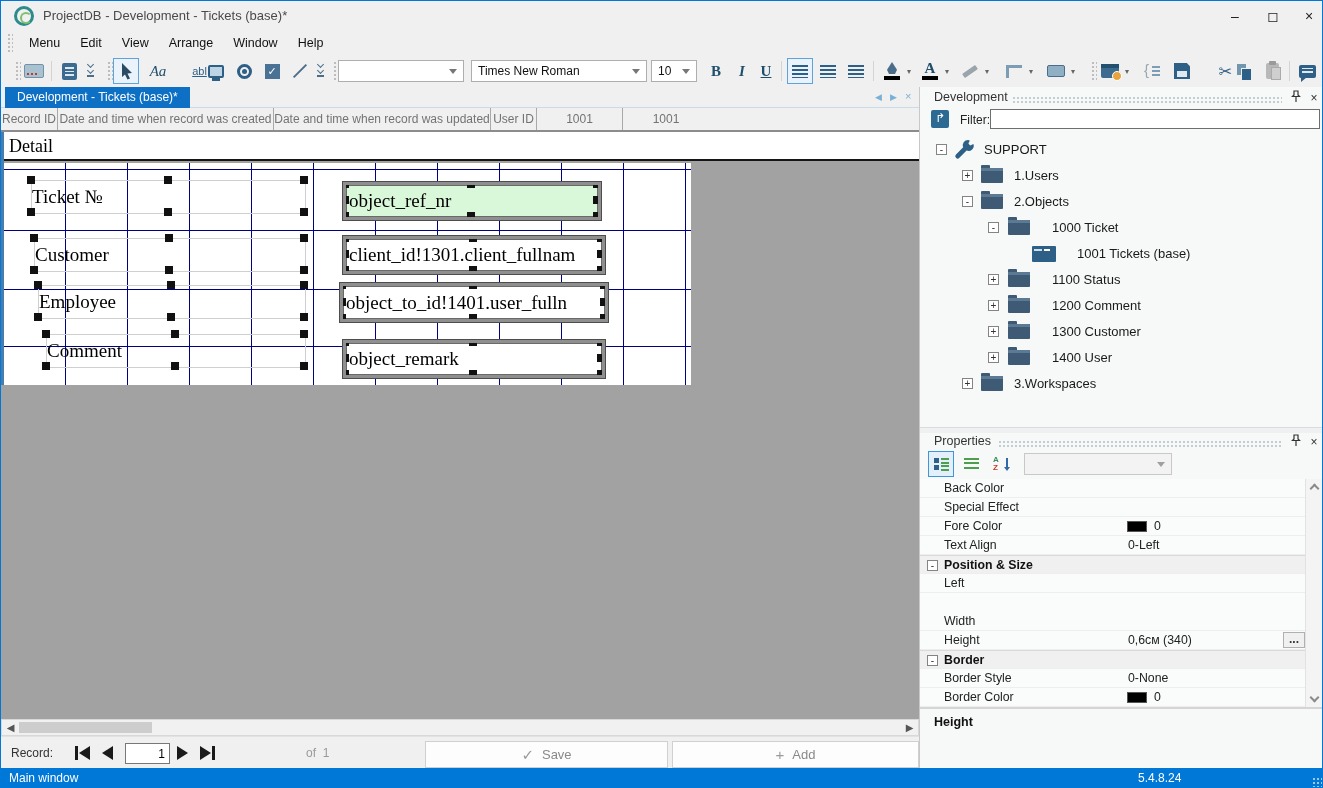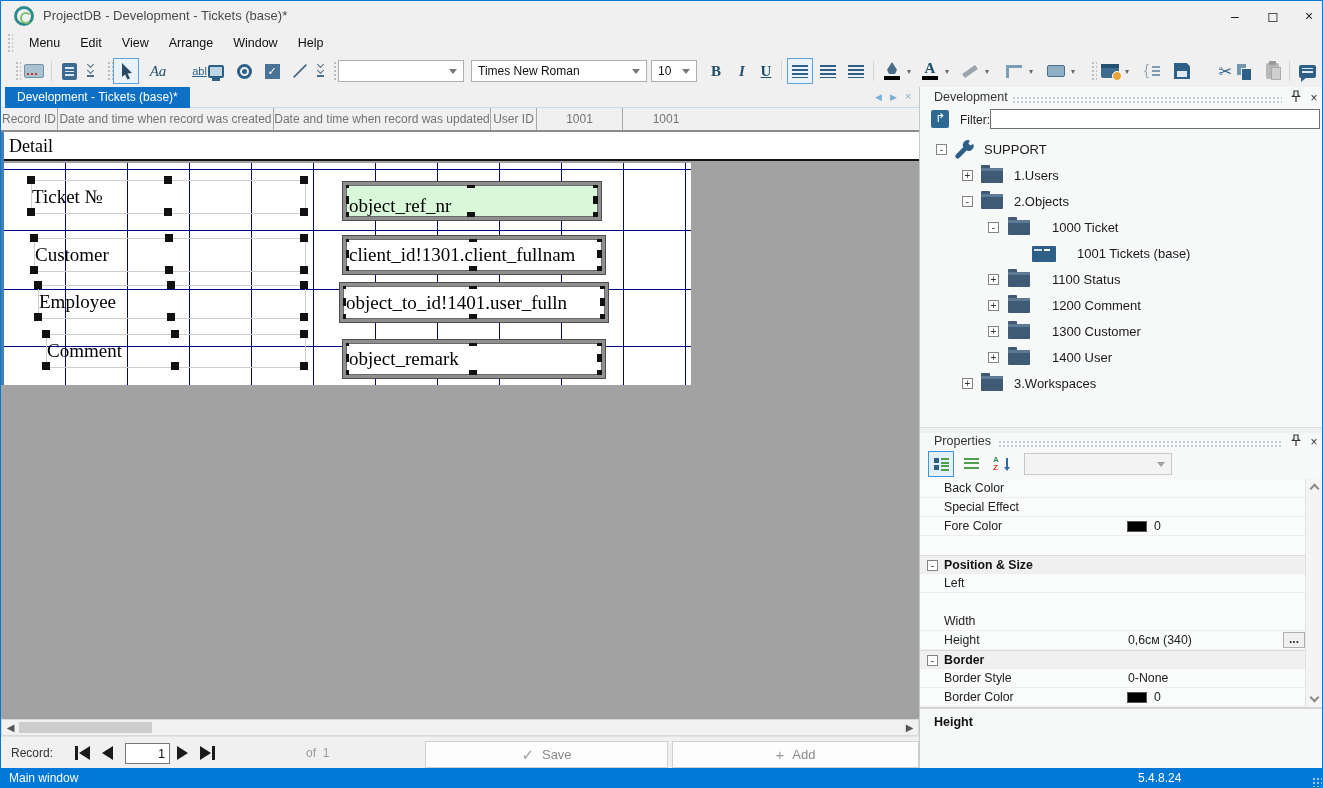--- a/index.html
+++ b/index.html
@@ -435,21 +435,21 @@
       <div class="dlabel" style="left:45px;top:202px;width:260px;height:34px;">
           <span>Comment</span>
           <span class="handle" style="left: calc(0% - 5px); top: calc(0% - 5px);"></span>
           <span class="handle" style="left: calc(50% - 5px); top: calc(0% - 5px);"></span>
           <span class="handle" style="left: calc(100% - 5px); top: calc(0% - 5px);"></span>
           <span class="handle" style="left: calc(0% - 5px); top: calc(100% - 5px);"></span>
           <span class="handle" style="left: calc(50% - 5px); top: calc(100% - 5px);"></span>
           <span class="handle" style="left: calc(100% - 5px); top: calc(100% - 5px);"></span>
         </div>
 
-      <div class="dfield" style="left:342px;top:50px;width:258px;height:38px;background:#d9f7d9;align-items:flex-end;">
+      <div class="dfield" style="left:342px;top:50px;width:258px;height:38px;background:#d9f7d9;">
           <span>object_ref_nr</span>
           <span class="handle" style="left: calc(0% - 5px); top: calc(0% - 5px);"></span>
           <span class="handle" style="left: calc(50% - 5px); top: calc(0% - 5px);"></span>
           <span class="handle" style="left: calc(100% - 5px); top: calc(0% - 5px);"></span>
           <span class="handle" style="left: calc(0% - 5px); top: calc(50% - 5px);"></span>
           <span class="handle" style="left: calc(100% - 5px); top: calc(50% - 5px);"></span>
           <span class="handle" style="left: calc(0% - 5px); top: calc(100% - 5px);"></span>
           <span class="handle" style="left: calc(50% - 5px); top: calc(100% - 5px);"></span>
           <span class="handle" style="left: calc(100% - 5px); top: calc(100% - 5px);"></span>
         </div>
@@ -635,20 +635,24 @@
       </div>
       <div class="prow" style="top:19px;">
         <span class="pl">Special Effect</span>
         <span class="pv"></span>
       </div>
       <div class="prow" style="top:38px;">
         <span class="pl">Fore Color</span>
         <span class="sw"></span>
         <span class="pv after-sw">0</span>
       </div>
+      <div class="prow" style="top:57px;">
+        <span class="pl">Text Align</span>
+        <span class="pv">0-Left</span>
+      </div>
       <div class="prow cat" style="top:76px;">
         <span class="catbox">-</span>
         <span class="pl">Position &amp; Size</span>
       </div>
       <div class="prow" style="top:95px;">
         <span class="pl">Left</span>
         <span class="pv"></span>
       </div>
       <div class="prow" style="top:133px;">
         <span class="pl">Width</span>

